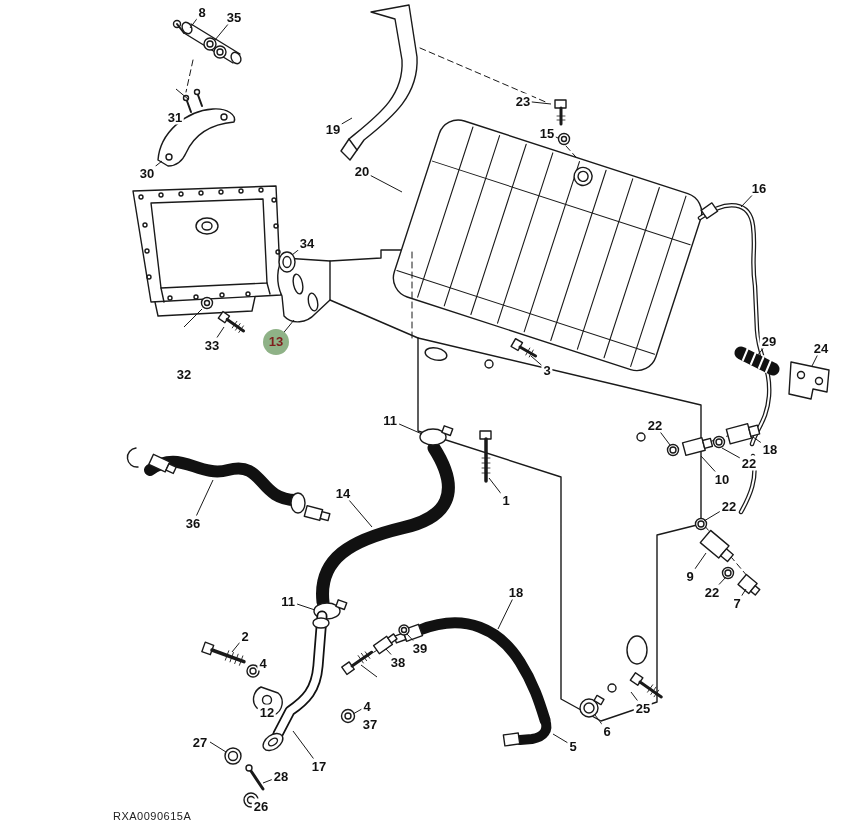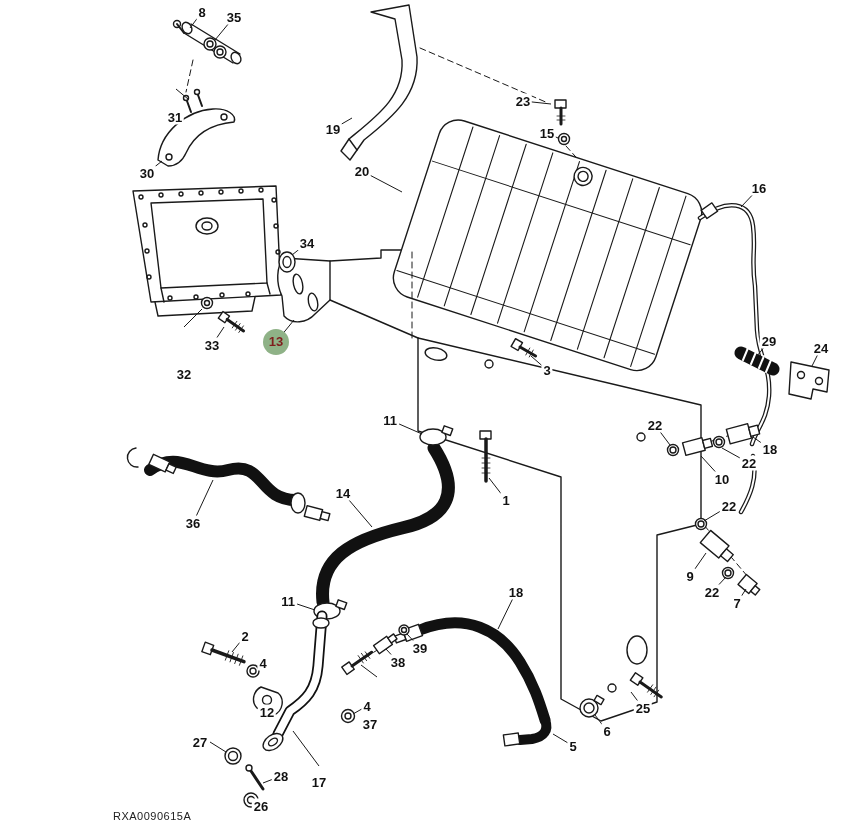--- a/index.html
+++ b/index.html
@@ -359,20 +359,20 @@
       <div class="callout" style="left: 420px; top: 648px;">39</div>
       <div class="callout" style="left: 398px; top: 662px;">38</div>
       <div class="callout" style="left: 263px; top: 663px;">4</div>
       <div class="callout" style="left: 370px; top: 677px; margin-top: 47px;">37</div>
       <div class="callout" style="left: 367px; top: 706px;">4</div>
       <div class="callout" style="left: 643px; top: 708px;">25</div>
       <div class="callout" style="left: 267px; top: 712px;">12</div>
       <div class="callout" style="left: 607px; top: 731px;">6</div>
       <div class="callout" style="left: 200px; top: 742px;">27</div>
       <div class="callout" style="left: 573px; top: 746px;">5</div>
-      <div class="callout" style="left: 319px; top: 766px; margin-top: 16px;">17</div>
+      <div class="callout" style="left: 319px; top: 766px;">17</div>
       <div class="callout" style="left: 281px; top: 776px;">28</div>
       <div class="callout" style="left: 261px; top: 806px;">26</div>
     </div>
 
   <div class="figure-id">RXA0090615A</div>
 
 </div>
 
 </body></html>

